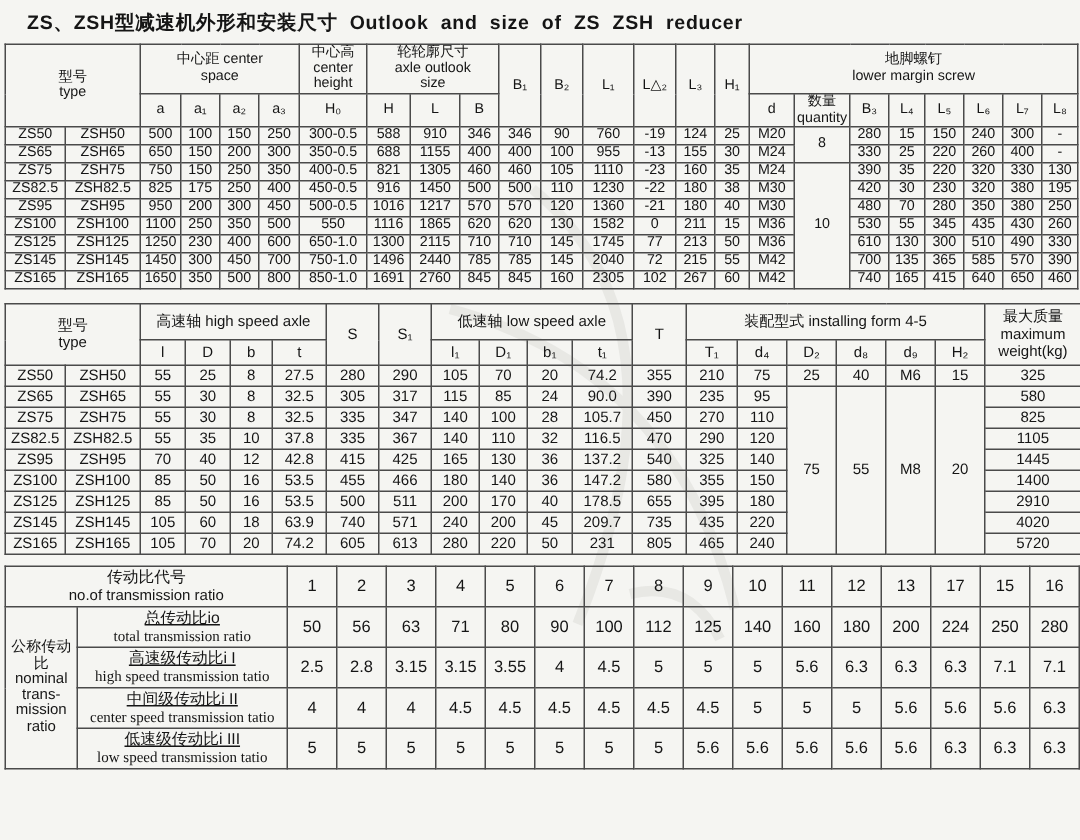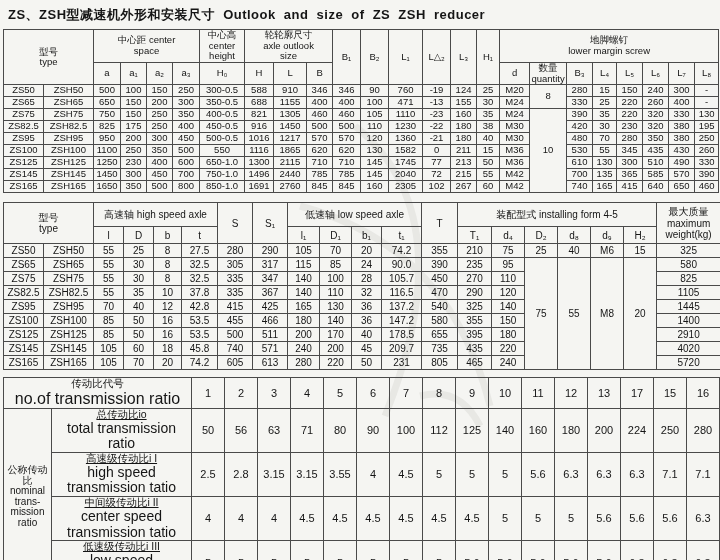--- a/index.html
+++ b/index.html
@@ -5,21 +5,21 @@
   html,body{margin:0;padding:0;}
   body{
     width:720px;height:560px;overflow:hidden;position:relative;
     background:#f5f5f2;color:#151515;
     font-family:"Liberation Sans","DejaVu Sans",sans-serif;
     -webkit-font-smoothing:antialiased;
   }
   .page{position:relative;width:720px;height:560px;}
   .wm{position:absolute;left:0;top:0;z-index:0;pointer-events:none;}
   .doc-title{
-    position:relative;z-index:1;margin:6px 0 5px 8px;
+    position:relative;z-index:1;margin:6px 0 5px 18px;
     font-size:13px;font-weight:bold;letter-spacing:.5px;white-space:nowrap;
   }
   .doc-title .en{font-weight:bold;word-spacing:4px;margin-left:8px;}
   table{
     position:relative;z-index:1;border-collapse:collapse;table-layout:fixed;
     width:714px;margin-left:3px;background:transparent;
   }
   th,td{
     border:1px solid #4a4a4a;text-align:center;vertical-align:middle;
     padding:0;font-weight:normal;white-space:pre-line;overflow:hidden;line-height:1.12;
@@ -39,23 +39,23 @@
   #t2 tbody tr{height:14px;}
   .title2{margin-top:24px;}
   
   #t3{margin-top:7px;}
   #t3 th{font-size:11px;}
   #t3 td{font-size:11px;}
   #t3 thead tr{height:27px;}
   #t3 tbody tr{height:27px;}
   #t3 .side{font-size:10px;line-height:1.05;}
   #t3 .rlabel .zh{font-size:10.5px;display:block;text-decoration:underline;}
-  #t3 .rlabel .en{font-size:14px;display:block;}
+  #t3 .rlabel .en{font-size:10px;display:block;font-family:Liberation Serif, serif;}
   #t3 thead th.hl{font-size:10.5px;}
-  #t3 thead th.hl .en{font-size:16px;display:block;}
+  #t3 thead th.hl .en{font-size:10px;display:block;}
 </style>
 </head>
 <body>
 
 <div class="page">
 
   <svg class="wm" width="720" height="560" viewBox="0 0 720 560">
     <g fill="none" stroke="#dededa" stroke-width="7" opacity="0.55">
       <path d="M355 120 q 110 90 30 290"></path>
       <path d="M300 200 q 150 40 190 200"></path>
@@ -168,21 +168,21 @@
           <td>650</td>
           <td>150</td>
           <td>200</td>
           <td>300</td>
           <td>350-0.5</td>
           <td>688</td>
           <td>1155</td>
           <td>400</td>
           <td>400</td>
           <td>100</td>
-          <td>471</td>
+          <td>955</td>
           <td>-13</td>
           <td>155</td>
           <td>30</td>
           <td>M24</td>
           <td>330</td>
           <td>25</td>
           <td>220</td>
           <td>260</td>
           <td>400</td>
           <td>-</td>
@@ -554,21 +554,21 @@
           <td>395</td>
           <td>180</td>
           <td>2910</td>
         </tr>
         <tr>
           <td>ZS145</td>
           <td>ZSH145</td>
           <td>105</td>
           <td>60</td>
           <td>18</td>
-          <td>45.8</td>
+          <td>63.9</td>
           <td>740</td>
           <td>571</td>
           <td>240</td>
           <td>200</td>
           <td>45</td>
           <td>209.7</td>
           <td>735</td>
           <td>435</td>
           <td>220</td>
           <td>4020</td>

